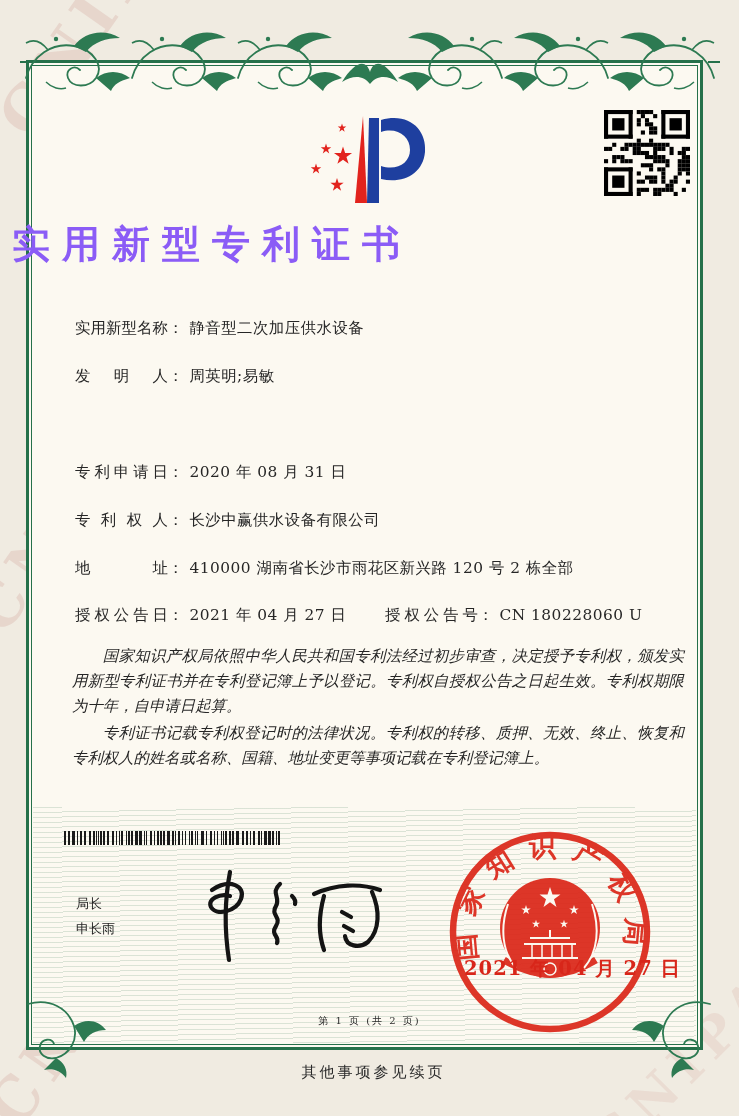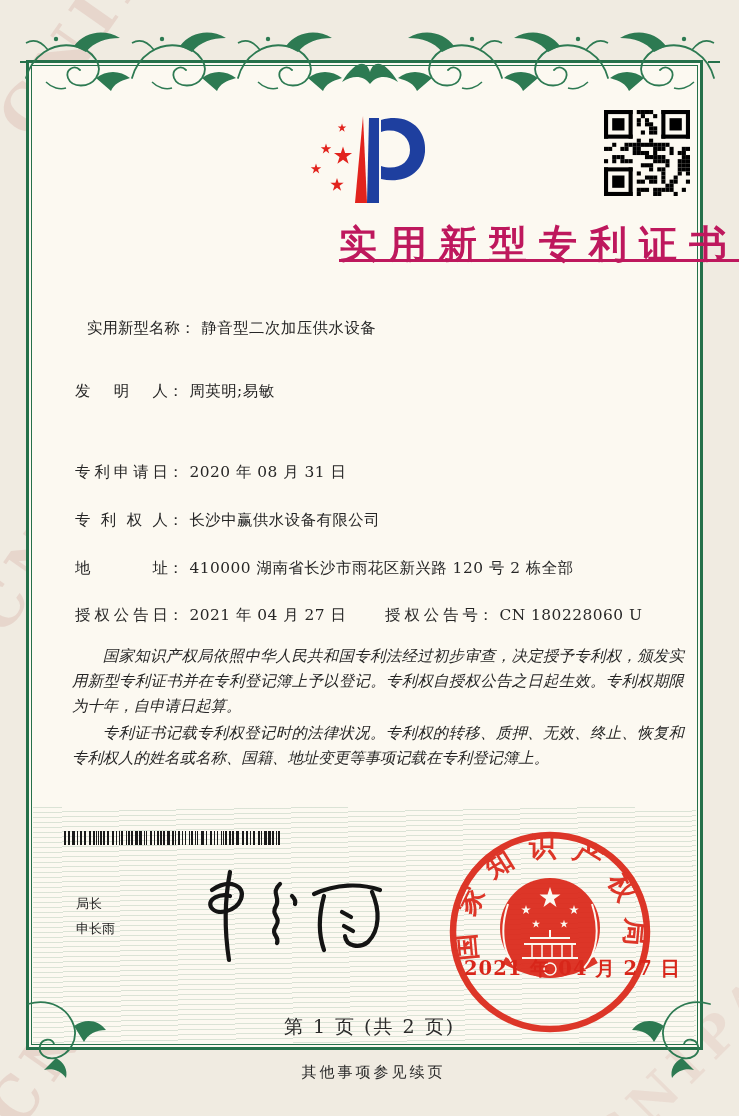--- a/index.html
+++ b/index.html
@@ -28,22 +28,22 @@
       repeating-linear-gradient(179deg, rgba(140,175,150,.30) 0 1px, rgba(255,255,255,0) 1px 5px);
     pointer-events:none;
   }
   .topflor,.cornerflor{position:absolute;pointer-events:none;}
   .certno{
     position:absolute;left:75px;top:110px;font-size:16.5px;letter-spacing:3px;color:#2a2a2a;
   }
   .logo{position:absolute;left:297px;top:108px;}
   .qr{position:absolute;left:604px;top:110px;width:86px;height:86px;}
   .title{
-    position:absolute;left:0;right:0;top:219px;text-align:right;
-    font-size:38px;font-weight:700;letter-spacing:12px;color:#be185d;text-indent:12px;text-decoration:underline;
+    position:absolute;left:0;right:0;top:219px;text-align:left;
+    font-size:38px;font-weight:700;letter-spacing:12px;color:#8b5cf6;text-indent:12px;
   }
   .row{position:absolute;left:75px;font-size:15.4px;color:#262626;white-space:nowrap;}
   .flabel{display:inline-block;width:93px;text-align:justify;text-align-last:justify;vertical-align:top;}
   .fcolon{display:inline-block;margin-right:6px;}
   .fvalue{letter-spacing:.5px;}
   .grant2{position:absolute;left:310px;top:0;}
   .paras{
     position:absolute;left:72px;width:612px;top:644px;
     font-size:15.4px;line-height:1.63;text-align:justify;color:#262626;
   }
@@ -53,21 +53,21 @@
   .signature{position:absolute;left:196px;top:866px;}
   .seal{position:absolute;left:444px;top:826px;width:212px;height:212px;}
   .sealdate{
     position:absolute;left:20px;top:129px;width:176px;white-space:nowrap;
     font-size:19.5px;font-weight:700;color:#d8261a;letter-spacing:1px;
   }
   .sealtext{font-size:27px;font-weight:700;letter-spacing:15px;fill:#dc2a1c;
     font-family:"DejaVu Serif","Liberation Serif",serif;}
   .footer{
     position:absolute;left:0;right:0;top:1014px;text-align:center;
-    font-size:19px;color:#2a2a2a;letter-spacing:2px;
+    font-size:10px;color:#2a2a2a;letter-spacing:2px;
   }
   .contnote{
     position:absolute;left:8px;right:0;top:1063px;text-align:center;
     font-size:15px;color:#2a2a2a;letter-spacing:3px;
   }
 </style>
 </head>
 <body>
 
 <div id="page">
@@ -269,24 +269,24 @@
       <rect x="80" y="44" width="4" height="4" fill="#000"></rect>
       <rect x="80" y="48" width="4" height="4" fill="#000"></rect>
       <rect x="80" y="52" width="4" height="4" fill="#000"></rect>
       <rect x="80" y="56" width="4" height="4" fill="#000"></rect>
       <rect x="80" y="60" width="4" height="4" fill="#000"></rect>
       <rect x="80" y="68" width="4" height="4" fill="#000"></rect>
     </svg>
 
   <div class="title">实用新型专利证书</div>
 
-  <div class="row" style="top:318px;margin-left:12px;">
+  <div class="row" style="top:318px;">
     <span class="flabel">实用新型名称</span><span class="fcolon">：</span><span class="fvalue">静音型二次加压供水设备</span>
   </div>
-  <div class="row" style="top:366px;margin-top:15px;">
+  <div class="row" style="top:366px;">
     <span class="flabel">发明人</span><span class="fcolon">：</span><span class="fvalue">周英明;易敏</span>
   </div>
   <div class="row" style="top:462px;">
     <span class="flabel">专利申请日</span><span class="fcolon">：</span><span class="fvalue">2020 年 08 月 31 日</span>
   </div>
   <div class="row" style="top:510px;">
     <span class="flabel">专利权人</span><span class="fcolon">：</span><span class="fvalue">长沙中赢供水设备有限公司</span>
   </div>
   <div class="row" style="top:558px;">
     <span class="flabel">地址</span><span class="fcolon">：</span><span class="fvalue">410000 湖南省长沙市雨花区新兴路 120 号 2 栋全部</span>

